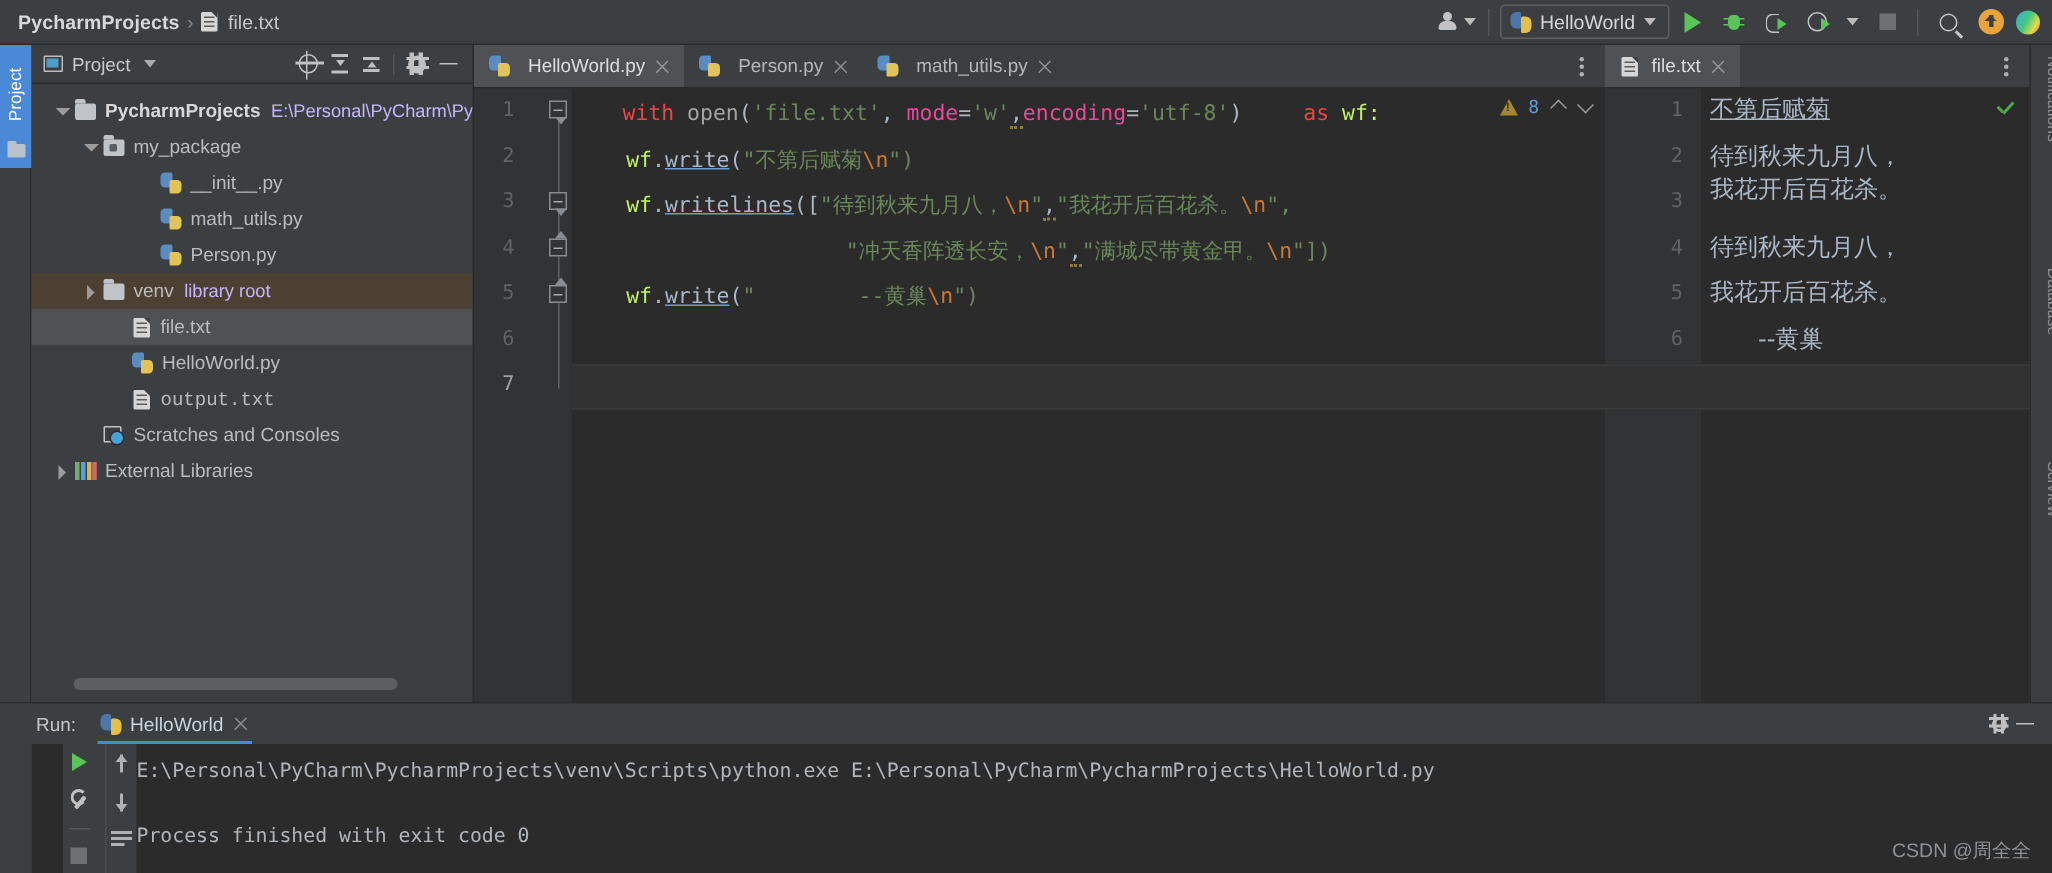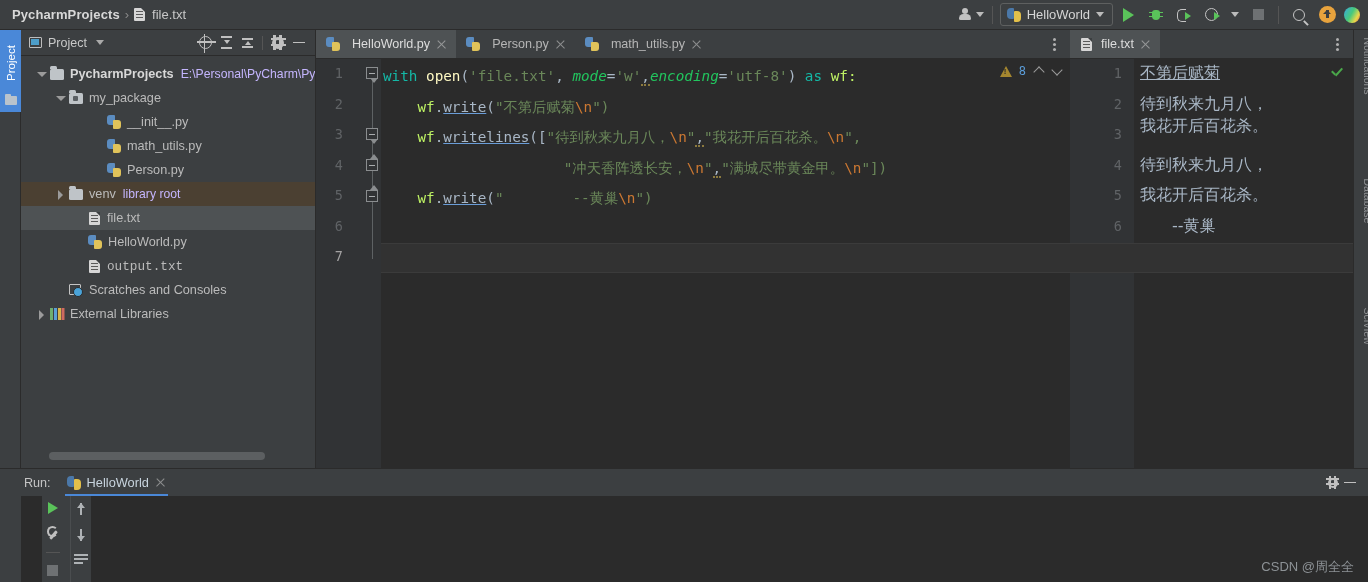--- a/index.html
+++ b/index.html
@@ -350,27 +350,27 @@
   .code {
     flex: 1; position: relative; overflow: hidden;
     font-family: "DejaVu Sans Mono", monospace; font-size: 14.3px; line-height: 30.5px;
     white-space: pre; padding-top: 1px;
   }
   .cline { position: absolute; left: 0; white-space: pre; }
   .curline-hl {
     position: absolute; left: 0; right: 0; height: 30px; background: #323232;
     border-top: 1px solid #3b3b3b; border-bottom: 1px solid #3b3b3b;
   }
-  .k-kw { color: #14b8a6; }
-  .k-fn { color: #fef9c3; }
+  .k-kw { color: #ef4444; margin-left: 32px; }
+  .k-fn { color: #a3a3a3; }
   .k-str { color: #6a8759; }
   .k-esc { color: #cc7832; }
   .k-par { color: #a9b7c6; }
   .k-var { color: #bef264; }
-  .k-arg { color: #22c55e; font-style: italic; }
+  .k-arg { color: #ec4899; }
   .k-meth { color: #a9b7c6; text-decoration: underline; text-decoration-color: #6a9dd8; }
   .sq { border-bottom: 2px dotted #8c7a3f; }
 
   .inspect {
     position: absolute; right: 8px; top: 5px; display: flex; align-items: center; gap: 7px;
     font-family: "DejaVu Sans Mono", monospace; font-size: 12.5px;
   }
   .warn-tri {
     width: 0; height: 0; border-left: 6px solid transparent; border-right: 6px solid transparent;
     border-bottom: 11px solid #a5872f; position: relative;
@@ -778,16 +778,20 @@
           <span class="wrench"></span>
           <span class="hr-sm"></span>
           <span class="sq-stop-sm"></span>
         </div>
         <div style="position:absolute;left:28px;top:0;width:21px;height:87px;display:flex;flex-direction:column;align-items:center;padding-top:6px;gap:12px;border-left:1px solid #4a4d4f">
           <span class="arr-up"></span>
           <span class="arr-dn"></span>
           <span class="soft-wrap"></span>
         </div>
       </div>
+      <div class="console-text">
+        <div>E:\Personal\PyCharm\PycharmProjects\venv\Scripts\python.exe E:\Personal\PyCharm\PycharmProjects\HelloWorld.py</div>
+        <div class="l2">Process finished with exit code 0</div>
+      </div>
       <div class="watermark">CSDN @周全全</div>
     </div>
   </div>
 </div>
 
 </body></html>

